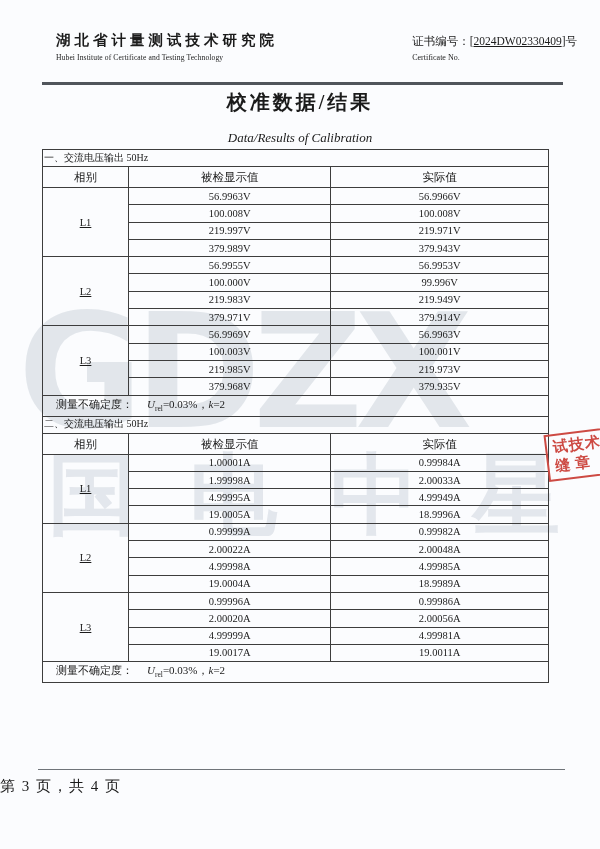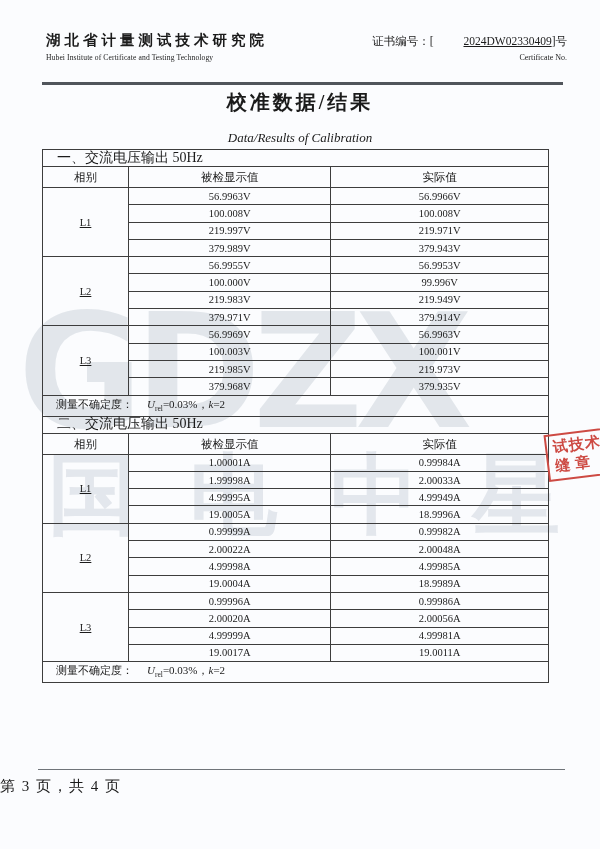--- a/index.html
+++ b/index.html
@@ -39,28 +39,28 @@
     color: #cd4a43;
     line-height: 1.25;
     white-space: nowrap;
   }
   .stamp .l1 { font-size: 15px; font-weight: bold; letter-spacing: 1px; }
   .stamp .l2 { font-size: 15px; font-weight: bold; letter-spacing: 5px; }
 
   
   .content { z-index: 1; }
   .header {
-    position: absolute; top: 31px; left: 46px; width: 521px;
+    position: absolute; top: 31px; left: 56px; width: 521px;
     display: flex; justify-content: space-between; align-items: flex-start;
   }
   .inst-cn { font-size: 14.5px; font-weight: bold; letter-spacing: 4px; }
   .inst-en { font-size: 7.6px; margin-top: 3px; letter-spacing: 0.1px; }
   .cert-cn { font-size: 11.5px; padding-top: 3px; }
-  .cert-no { text-decoration: underline; margin-left: 30px; }
-  .cert-en { font-size: 8px; margin-top: 4px; text-align: right; }
+  .cert-no { text-decoration: underline; }
+  .cert-en { font-size: 8px; margin-top: 4px; }
   .rule-thick {
     position: absolute; top: 82px; left: 42px; width: 521px; height: 2.5px;
     background: #50555b;
   }
 
   
   .title-cn {
     position: absolute; top: 89px; left: 0; width: 100%;
     text-align: center; font-size: 20px; font-weight: bold; letter-spacing: 3px;
   }
@@ -73,22 +73,22 @@
   .tables { position: absolute; top: 149px; left: 42px; width: 507px; }
   table { width: 100%; border-collapse: collapse; table-layout: fixed; }
   table + table { margin-top: -1px; }
   td {
     border: 1px solid #3d3d3d;
     text-align: center; vertical-align: middle;
     font-size: 10.5px; height: 17.3px; line-height: 1.05;
     background: transparent;
   }
   td.section {
-    text-align: left; padding-left: 14px;
-    font-size: 14px; height: 17px;
+    text-align: left; padding-left: 1px;
+    font-size: 10px; height: 17px;
   }
   td.colhead { font-size: 11.5px; height: 21px; }
   td.phase { font-size: 10.5px; text-decoration: underline; }
   td.unc {
     text-align: left; padding-left: 13px;
     font-size: 11px; height: 21px;
   }
   .unc-f { margin-left: 14px; }
   .it { font-style: italic; }
   sub { font-size: 7.5px; }

